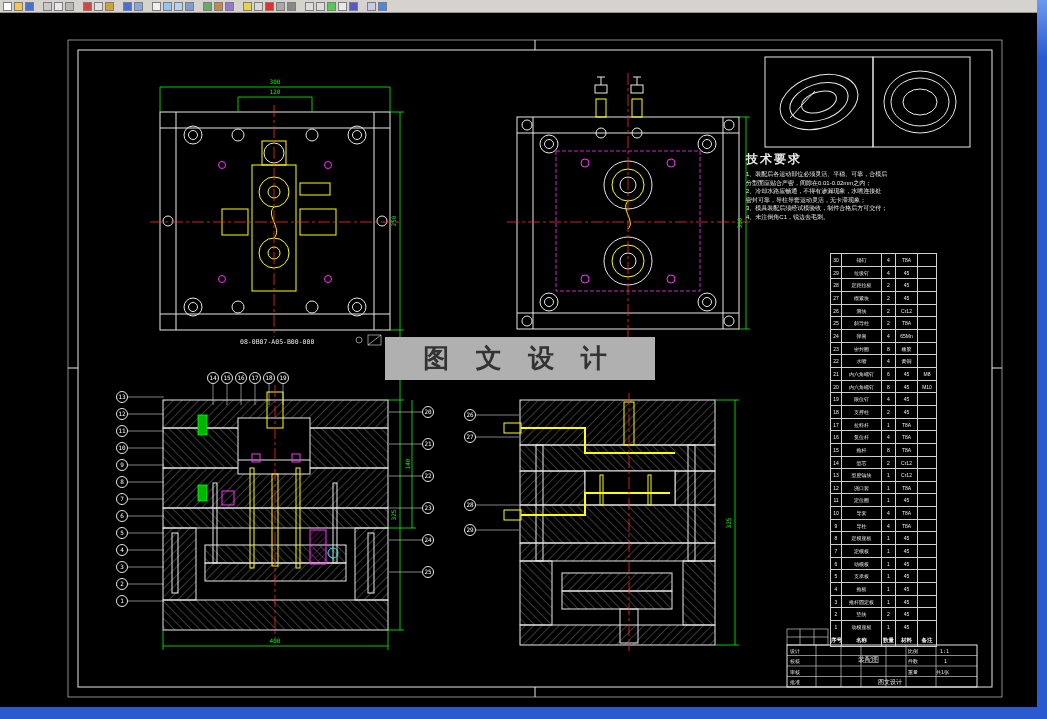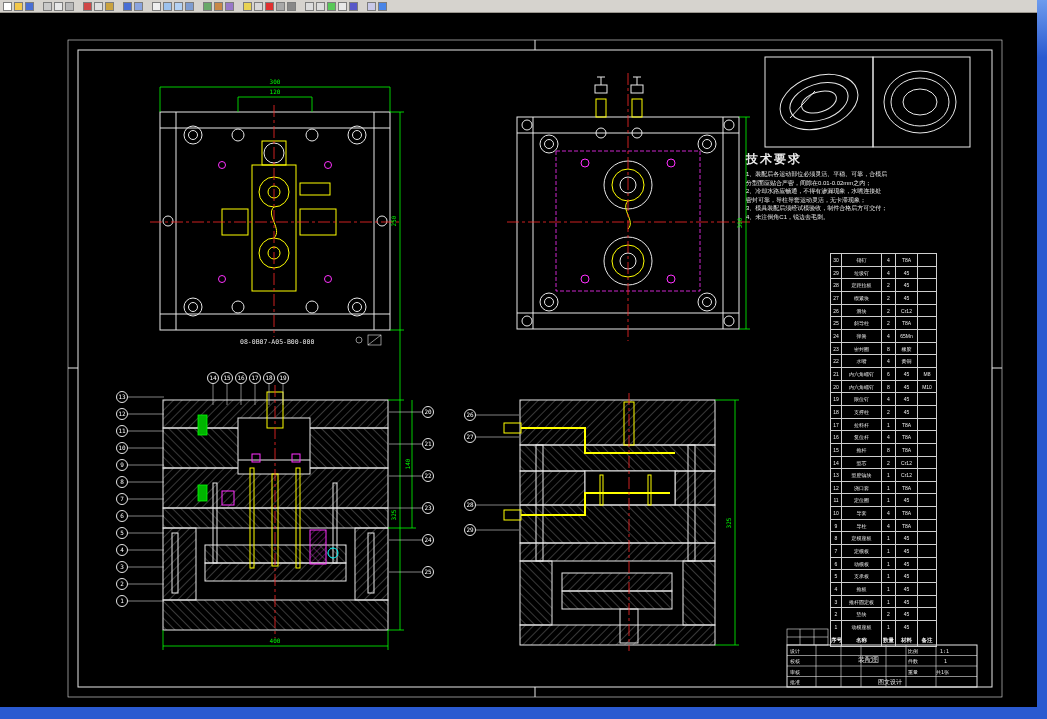--- a/index.html
+++ b/index.html
@@ -494,20 +494,23 @@
           <text x="908" y="640" font-size="5" fill="#e8e8e8">比例</text>
           <text x="940" y="640" font-size="5" fill="#e8e8e8">1:1</text>
           <text x="908" y="650" font-size="5" fill="#e8e8e8">件数</text>
           <text x="944" y="650" font-size="5" fill="#e8e8e8">1</text>
           <text x="908" y="661" font-size="5" fill="#e8e8e8">重量</text>
           <text x="936" y="661" font-size="5" fill="#e8e8e8">共1张</text>
           <text x="878" y="671" font-size="6" fill="#e8e8e8">图文设计</text>
         </g>
     </svg>
 
+    <div id="watermark">
+      <span>图 文 设 计</span>
+    </div>
 
     <div id="techreq">
       <div class="tr-title">技术要求</div>
       <div id="tr-lines">
           <div class="tr-line">1、装配后各运动部位必须灵活、平稳、可靠，合模后</div>
           <div class="tr-line">    分型面应贴合严密，间隙在0.01-0.02mm之内；</div>
           <div class="tr-line">2、冷却水路应畅通，不得有渗漏现象，水嘴连接处</div>
           <div class="tr-line">    密封可靠，导柱导套运动灵活，无卡滞现象；</div>
           <div class="tr-line">3、模具装配后须经试模验收，制件合格后方可交付；</div>
           <div class="tr-line">4、未注倒角C1，锐边去毛刺。</div>

